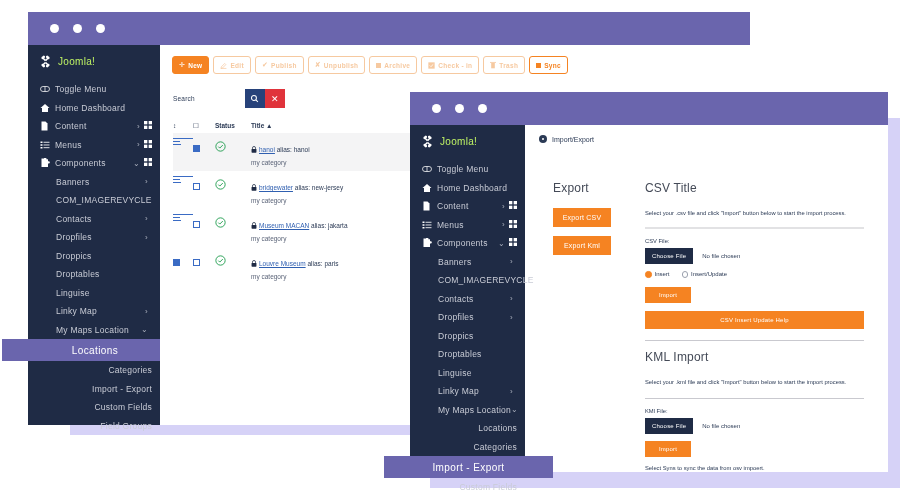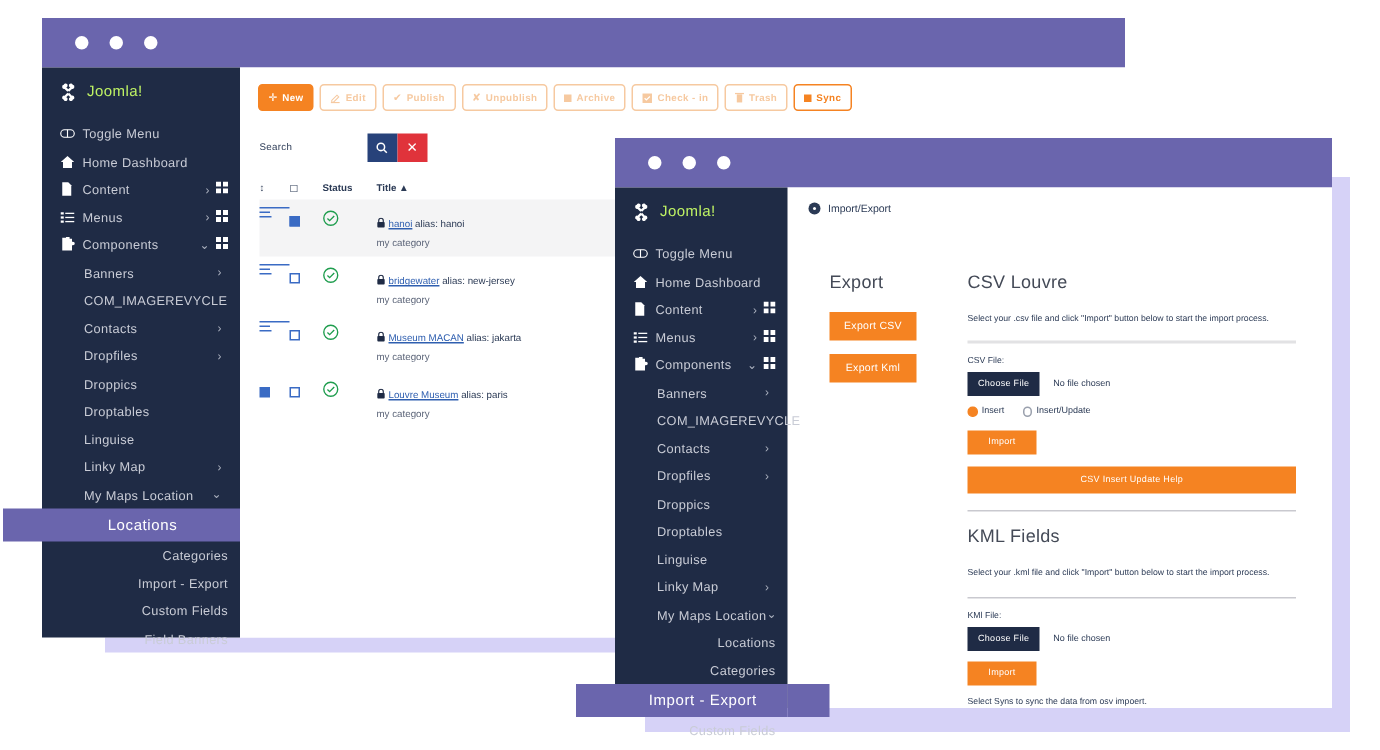--- a/index.html
+++ b/index.html
@@ -239,21 +239,21 @@
             <div class="nitem sub2">
               <span class="lbl">Categories</span>
             </div>
             <div class="nitem sub2">
               <span class="lbl">Import - Export</span>
             </div>
             <div class="nitem sub2">
               <span class="lbl">Custom Fields</span>
             </div>
             <div class="nitem sub2">
-              <span class="lbl">Field Banners</span>
+              <span class="lbl">Field Groups</span>
             </div>
           </div>
       </div>
 
       <div class="content">
         <div class="toolbar" id="w1toolbar">
             <div class="tbtn primary">
               <span style="display: inline-flex; align-items: center;">
                 <span class="g">✛</span>
               </span>
@@ -536,21 +536,21 @@
 
         <div class="cols">
           <div class="colExport">
             <div class="h2">Export</div>
             <div class="obtn">Export CSV</div>
             <div class="obtn">Export Kml</div>
           </div>
 
           <div class="colImport">
 
-            <div class="h2">CSV Louvre</div>
+            <div class="h2">CSV Title</div>
             <div class="desc">Select your .csv file and click "Import" button below to start the import process.</div>
             <div class="hr"></div>
             <div class="flabel">CSV File:</div>
             <div class="filerow">
               <span class="choose">Choose File</span>
               <span class="nofile">No file chosen</span>
             </div>
             <div class="radios">
               <span class="radio">
                 <span class="rc on"></span>
@@ -559,21 +559,21 @@
               <span class="radio">
                 <span class="rc"></span>
                 <span>Insert/Update</span>
               </span>
             </div>
             <div class="obtn sm">Import</div>
             <div class="obtn wide">CSV Insert Update Help</div>
 
             <div class="hr thin"></div>
 
-            <div class="h2">KML Fields</div>
+            <div class="h2">KML Import</div>
             <div class="desc">Select your .kml file and click "Import" button below to start the import process.</div>
             <div class="hr thin"></div>
             <div class="flabel">KMl File:</div>
             <div class="filerow">
               <span class="choose">Choose File</span>
               <span class="nofile">No file chosen</span>
             </div>
             <div class="obtn sm">Import</div>
             <div class="note">Select Syns to sync the data from osv impoert.</div>
 

